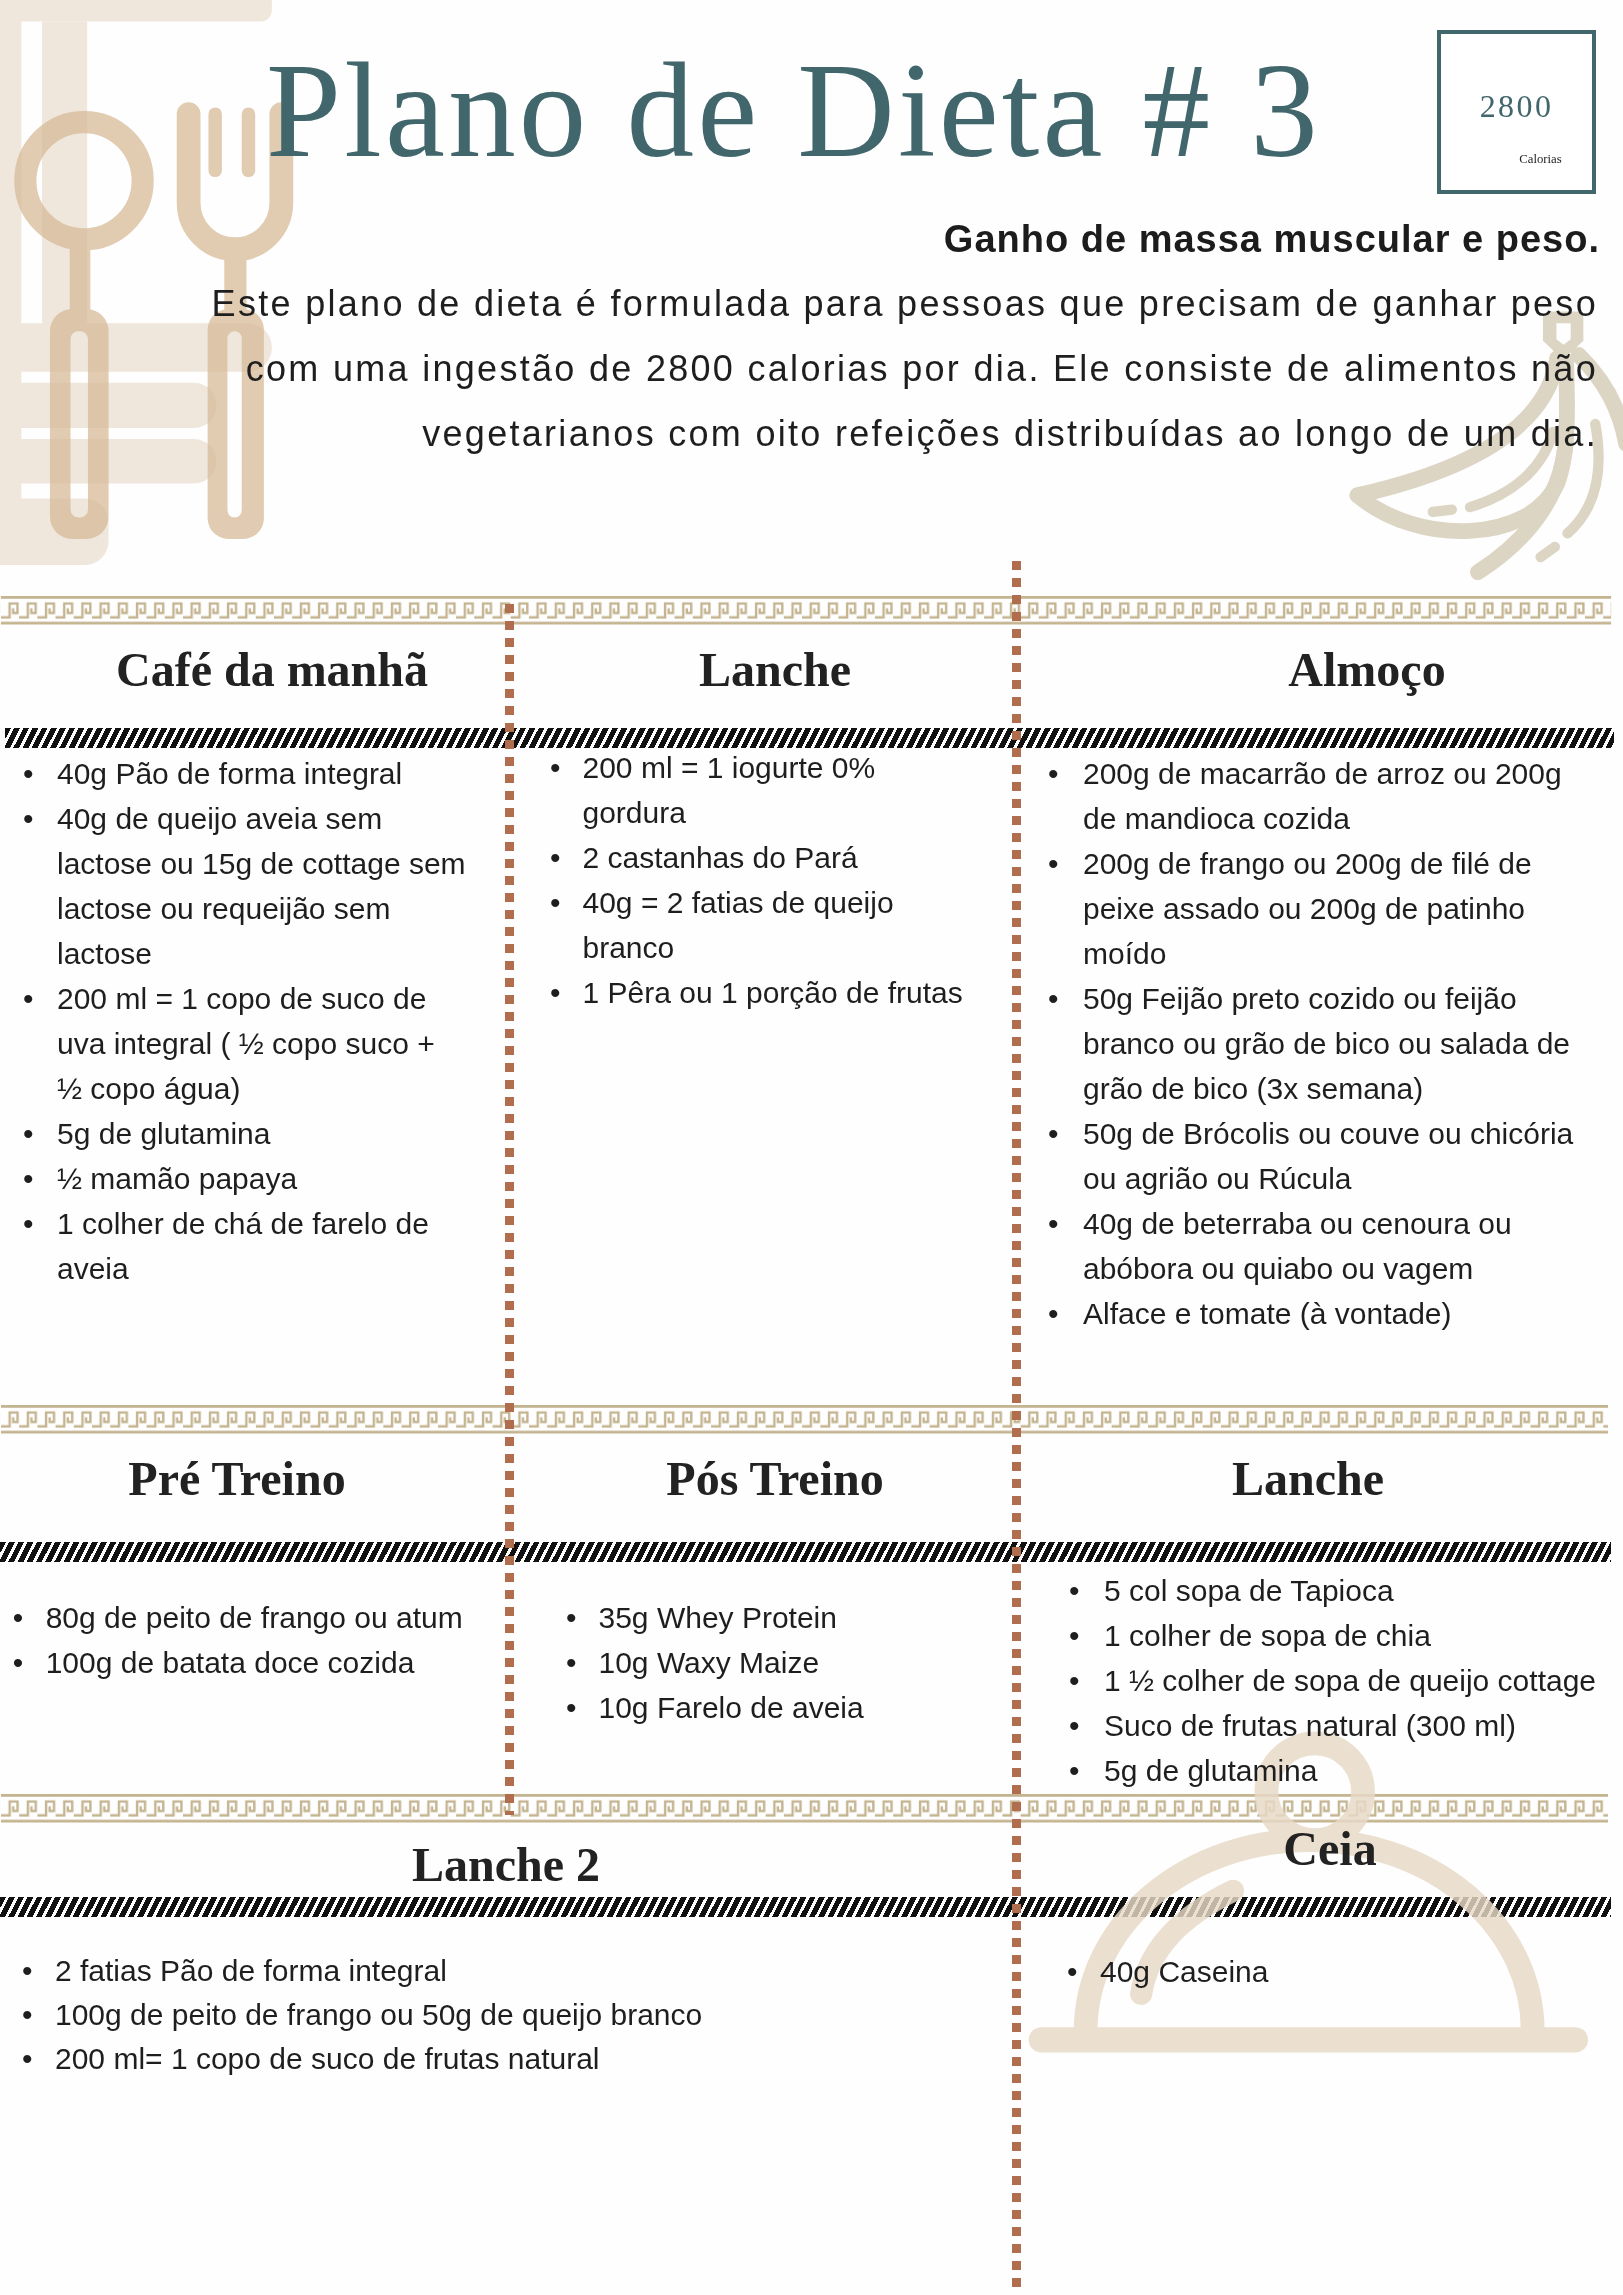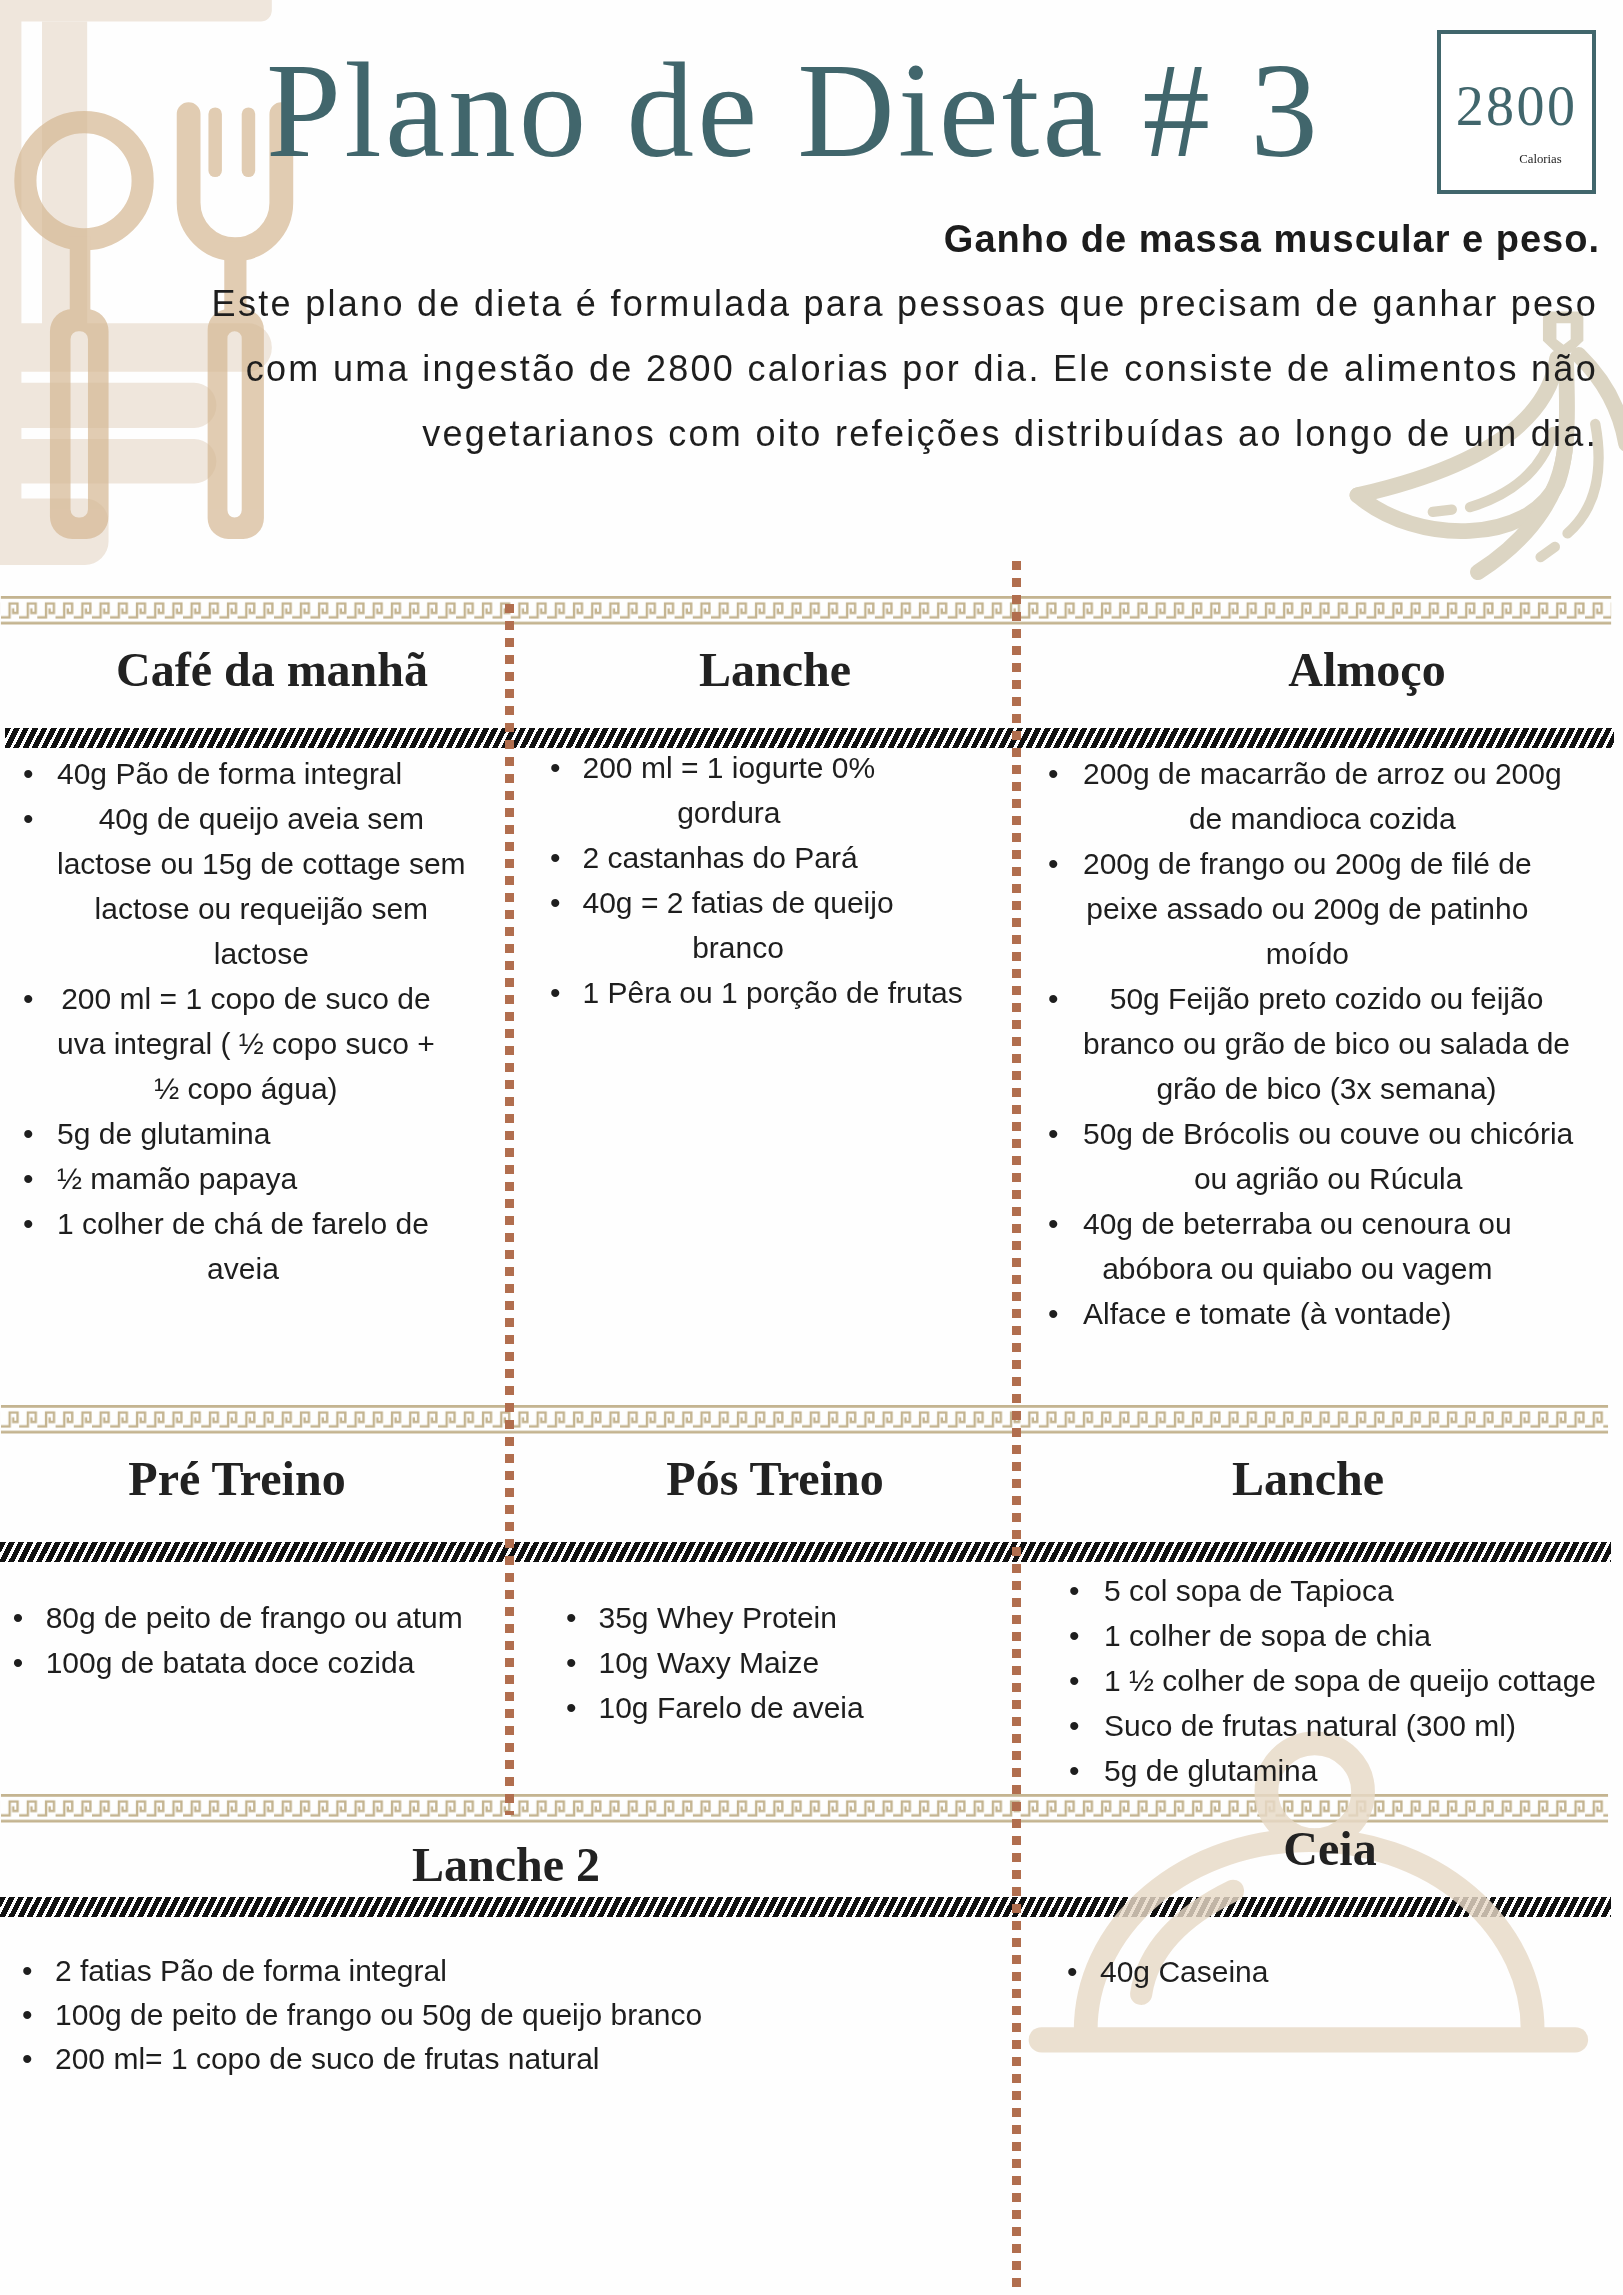--- a/index.html
+++ b/index.html
@@ -20,21 +20,21 @@
       font-family: "Liberation Serif", serif;
       font-size: 135px; line-height: 135px; letter-spacing: 3.2px;
       color: #41666c; z-index: 3;
     }
     .badge {
       position: absolute; left: 1437px; top: 30px; width: 159px; height: 164px;
       box-sizing: border-box; border: 4.8px solid #41666c; background: #fff; z-index: 3;
     }
     .badge-value {
       position: absolute; left: 0; right: 0; top: 48px; text-align: center;
-      font-family: "Liberation Serif", serif; font-size: 56px; line-height: 48px;
+      font-family: "Liberation Serif", serif; font-size: 32px; line-height: 48px;
       letter-spacing: 2.4px; color: #41666c;
     }
     .badge-label {
       position: absolute; left: 0; right: 0; top: 119px; text-align: center;
       font-family: "Liberation Serif", serif; font-size: 12.7px; line-height: 12.7px;
       color: #222;
       padding-left: 48px;
     }
     .subtitle {
       position: absolute; left: 0; top: 220px; width: 1600px; text-align: right;
@@ -66,21 +66,21 @@
       font-family: "Liberation Serif", serif; font-weight: 700;
       font-size: 48px; line-height: 48px; color: #222222; z-index: 3;
     }
     .list {
       position: absolute; margin: 0; padding: 0; list-style: none;
       font-family: "Liberation Sans", sans-serif; font-size: 30px; line-height: 45px;
       color: #1e1e1e; z-index: 3;
     }
     .list li { display: flex; align-items: flex-start; }
     .list .bullet { flex: none; width: var(--bw, 33px); }
-    .list .txt { white-space: pre; text-align: center; }
+    .list .txt { white-space: pre; }
   </style>
 </head>
 <body>
 
 <div class="page">
 
   <svg width="0" height="0" style="position:absolute" aria-hidden="true">
     <defs>
       <pattern id="greek-key" patternUnits="userSpaceOnUse" width="23" height="36">
         <rect x="0" y="0" width="23" height="3.5" fill="#c4b490"></rect>

